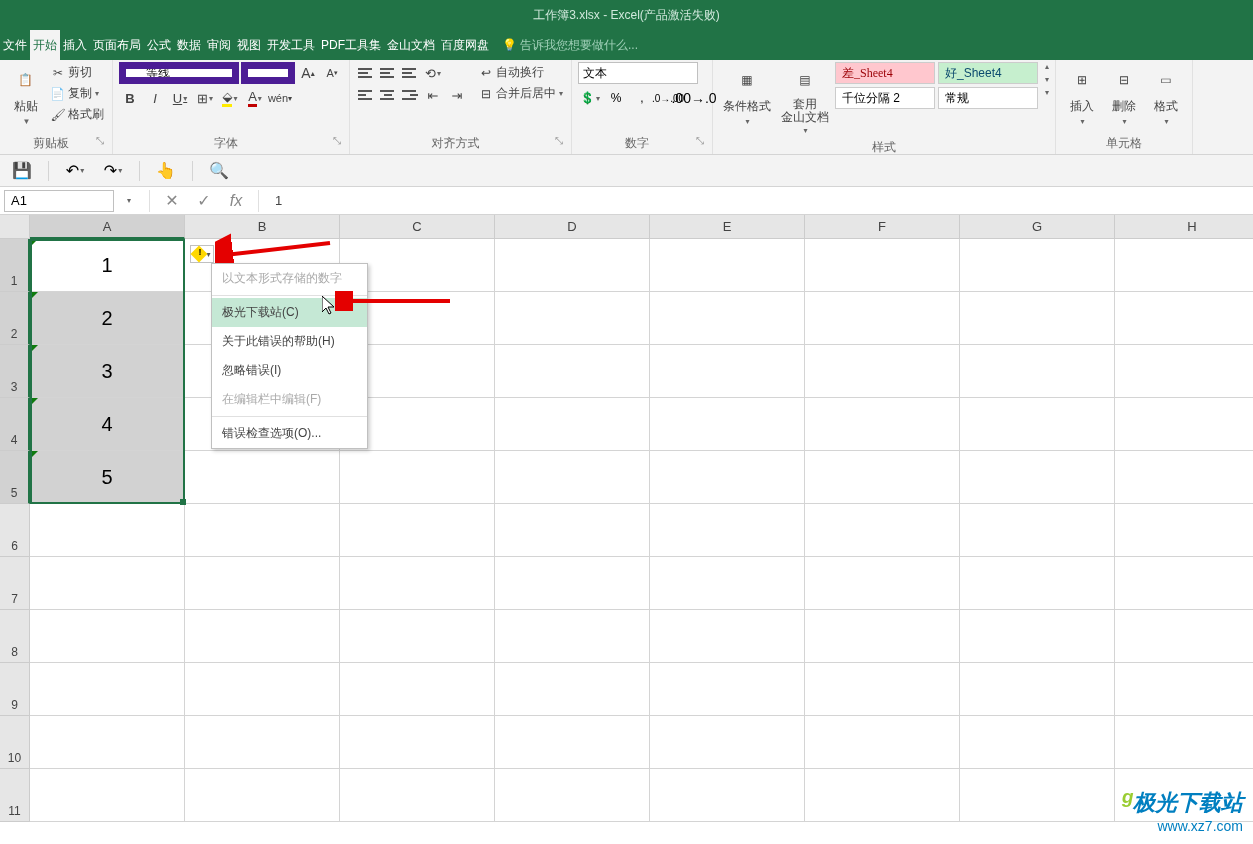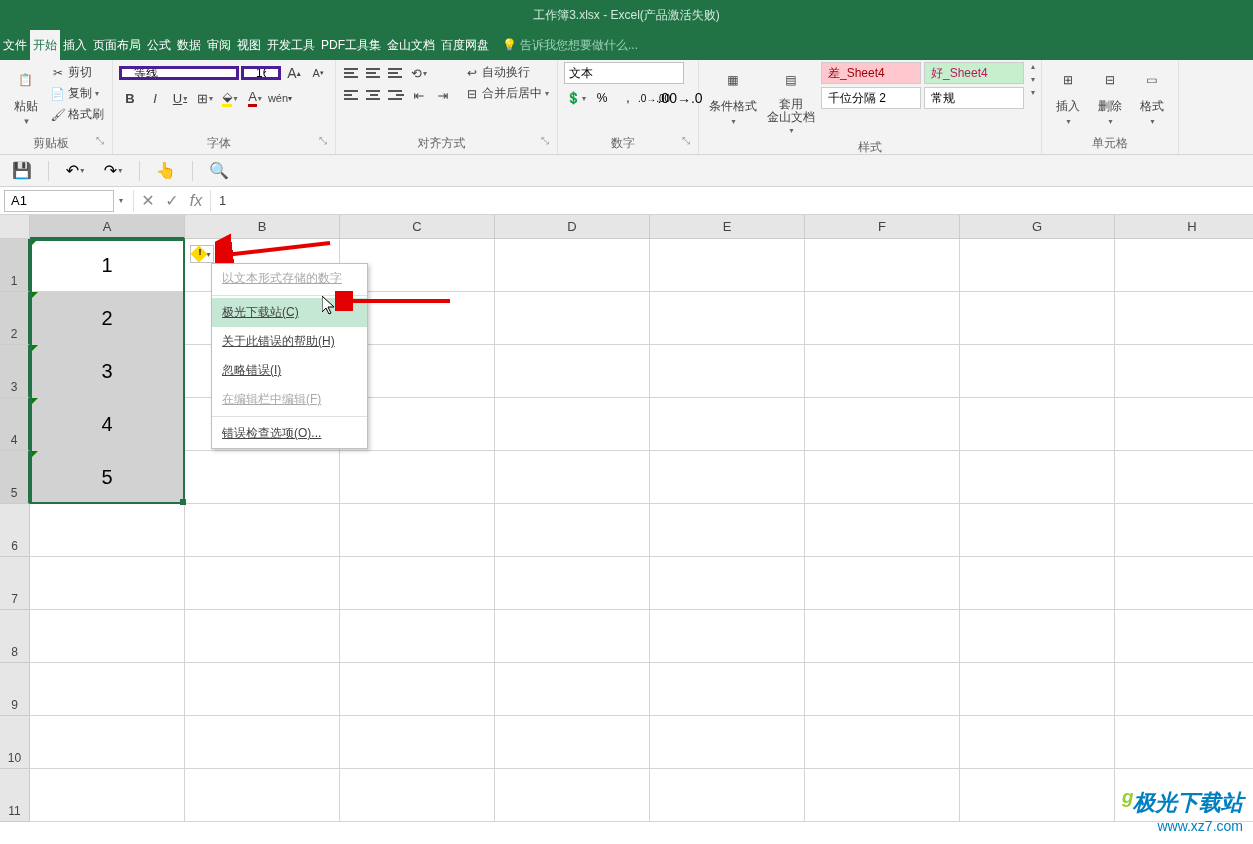--- a/index.html
+++ b/index.html
@@ -19,43 +19,43 @@
 .ribbon-group .label .launcher { float: right; font-size: 10px; color: #888; margin-right: 2px; }
 
 .big-btn { display: flex; flex-direction: column; align-items: center; gap: 2px; padding: 2px 4px; font-size: 12px; color: #444; cursor: pointer; }
 .small-btn { display: flex; align-items: center; gap: 2px; font-size: 12px; color: #444; padding: 2px 2px; cursor: pointer; }
 .icon-box { width: 16px; height: 16px; display: inline-flex; align-items: center; justify-content: center; }
 .icon-box.lg { width: 32px; height: 32px; }
 .vstack { display: flex; flex-direction: column; gap: 0px; }
 .hstack { display: flex; gap: 2px; align-items: center; }
 .dropdown-arrow { font-size: 8px; color: #666; margin-left: 1px; }
 
-.font-select { font-size: 12px; border: 3px solid #4c1d95; background: #fff; height: 14px; padding: 0 12px; }
+.font-select { font-size: 12px; border: 7px solid #4c1d95; background: #fff; height: 22px; padding: 0 20px; }
 .font-name { width: 120px; }
 .font-size { width: 40px; }
 
 .btn-row { display: flex; gap: 3px; margin-top: 3px; }
 .fmt-btn { width: 22px; height: 22px; display: flex; align-items: center; justify-content: center; font-size: 13px; cursor: pointer; color: #444; }
 .fmt-btn.bold { font-weight: bold; }
 .fmt-btn.italic { font-style: italic; }
 .fmt-btn.underline { text-decoration: underline; }
 
 .number-select { width: 120px; height: 22px; border: 1px solid #c0c0c0; font-size: 12px; padding: 0 4px; background: #fff; }
 
 .style-pill { width: 100px; height: 22px; font-size: 12px; padding: 2px 6px; border: 1px solid #ccc; }
-.style-bad { background: #ffc7ce; color: #9c0006; }
-.style-good { background: #c6efce; color: #be185d; }
+.style-bad { background: #ffc7ce; color: #9c0006; font-family: Liberation Serif, serif; }
+.style-good { background: #c6efce; color: #0c4a6e; }
 .style-comma { background: #fff; }
 .style-normal { background: #fff; }
 
 .qat { background: #f3f3f3; height: 32px; border-bottom: 1px solid #d4d4d4; display: flex; align-items: center; gap: 14px; padding: 0 10px; }
 .qat-btn { width: 24px; height: 24px; display: flex; align-items: center; justify-content: center; cursor: pointer; }
 .qat-sep { width: 1px; height: 20px; background: #d4d4d4; }
 
-.formula-bar { height: 28px; border-bottom: 1px solid #d4d4d4; display: flex; align-items: center; }
+.formula-bar { height: 28px; border-bottom: 1px solid #d4d4d4; display: flex; align-items: center; gap: 8px; }
 .name-box { width: 110px; height: 22px; border: 1px solid #c0c0c0; margin: 0 4px; font-size: 13px; padding: 0 6px; background: #fff; }
 .fb-btn { width: 24px; height: 24px; display: flex; align-items: center; justify-content: center; color: #888; cursor: pointer; }
 .fb-sep { width: 1px; height: 22px; background: #e0e0e0; margin: 0 2px; }
 .formula-input { flex: 1; border: none; font-size: 13px; padding: 0 6px; color: #444; }
 
 .grid-container { position: relative; height: 614px; overflow: hidden; }
 .corner { position: absolute; left: 0; top: 0; width: 30px; height: 24px; background: #e6e6e6; border-right: 1px solid #ccc; border-bottom: 1px solid #ccc; }
 .col-headers { position: absolute; left: 30px; top: 0; height: 24px; display: flex; }
 .col-header { width: 155px; height: 24px; background: #e6e6e6; border-right: 1px solid #ccc; border-bottom: 1px solid #ccc; font-size: 13px; color: #444; display: flex; align-items: center; justify-content: center; }
 .col-header.selected { background: #d2d2d2; border-bottom: 2px solid #217346; }
@@ -70,21 +70,21 @@
 .green-triangle { position: absolute; left: 0; top: 0; width: 0; height: 0; border-left: 8px solid #0f7b0f; border-bottom: 8px solid transparent; }
 .selection-border { position: absolute; left: 30px; top: 24px; width: 155px; height: 265px; border: 2px solid #217346; pointer-events: none; }
 .selection-handle { position: absolute; right: -3px; bottom: -3px; width: 6px; height: 6px; background: #217346; }
 
 .warning-icon { position: absolute; left: 190px; top: 30px; width: 24px; height: 18px; background: #fff; border: 1px solid #c0c0c0; display: flex; align-items: center; justify-content: center; gap: 1px; cursor: pointer; }
 .warning-diamond { width: 12px; height: 12px; background: #ffd800; transform: rotate(45deg); position: relative; }
 .warning-diamond::after { content: "!"; position: absolute; transform: rotate(-45deg); font-size: 9px; font-weight: bold; left: 4px; top: -1px; }
 .warn-arrow { font-size: 8px; color: #555; }
 
 .context-menu { position: absolute; left: 211px; top: 48px; width: 157px; background: #fff; border: 1px solid #c0c0c0; box-shadow: 2px 2px 4px rgba(0,0,0,0.2); }
-.menu-item { padding: 6px 10px; font-size: 12px; color: #444; cursor: pointer; text-decoration: underline; }
+.menu-item { padding: 6px 10px; font-size: 12px; color: #444; cursor: pointer; }
 .menu-item.disabled { color: #aaa; cursor: default; }
 .menu-item.hover { background: #c5e8d5; }
 .menu-sep { height: 1px; background: #e0e0e0; margin: 2px 0; }
 
 .red-arrow { position: absolute; pointer-events: none; }
 .red-arrow-line { stroke: #e40000; stroke-width: 4; fill: #e40000; }
 
 .cursor-arrow { position: absolute; left: 322px; top: 81px; font-size: 14px; pointer-events: none; }
 
 .watermark { position: absolute; right: 10px; bottom: 10px; text-align: right; }

